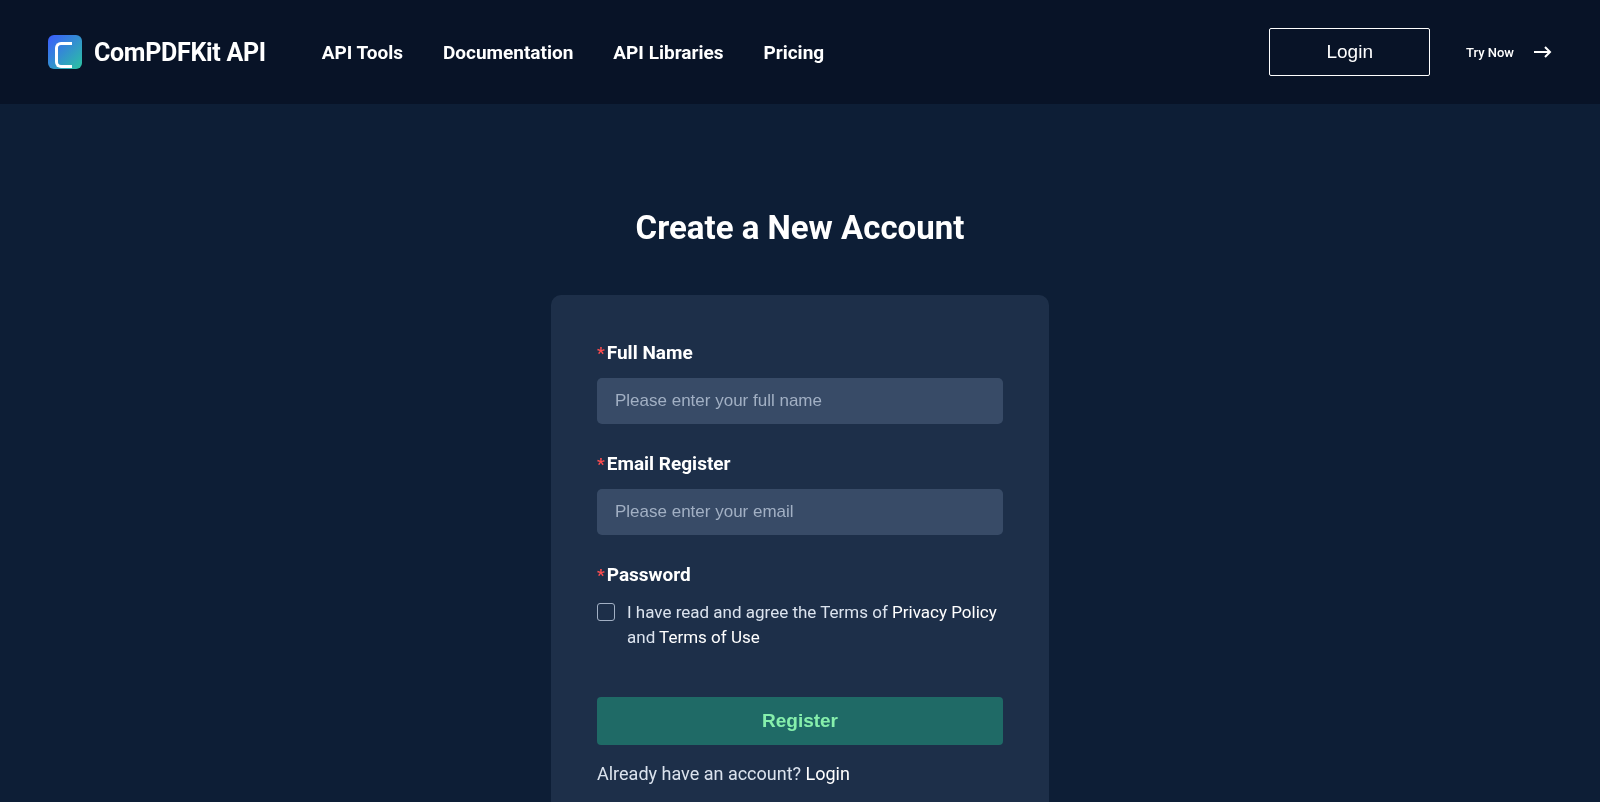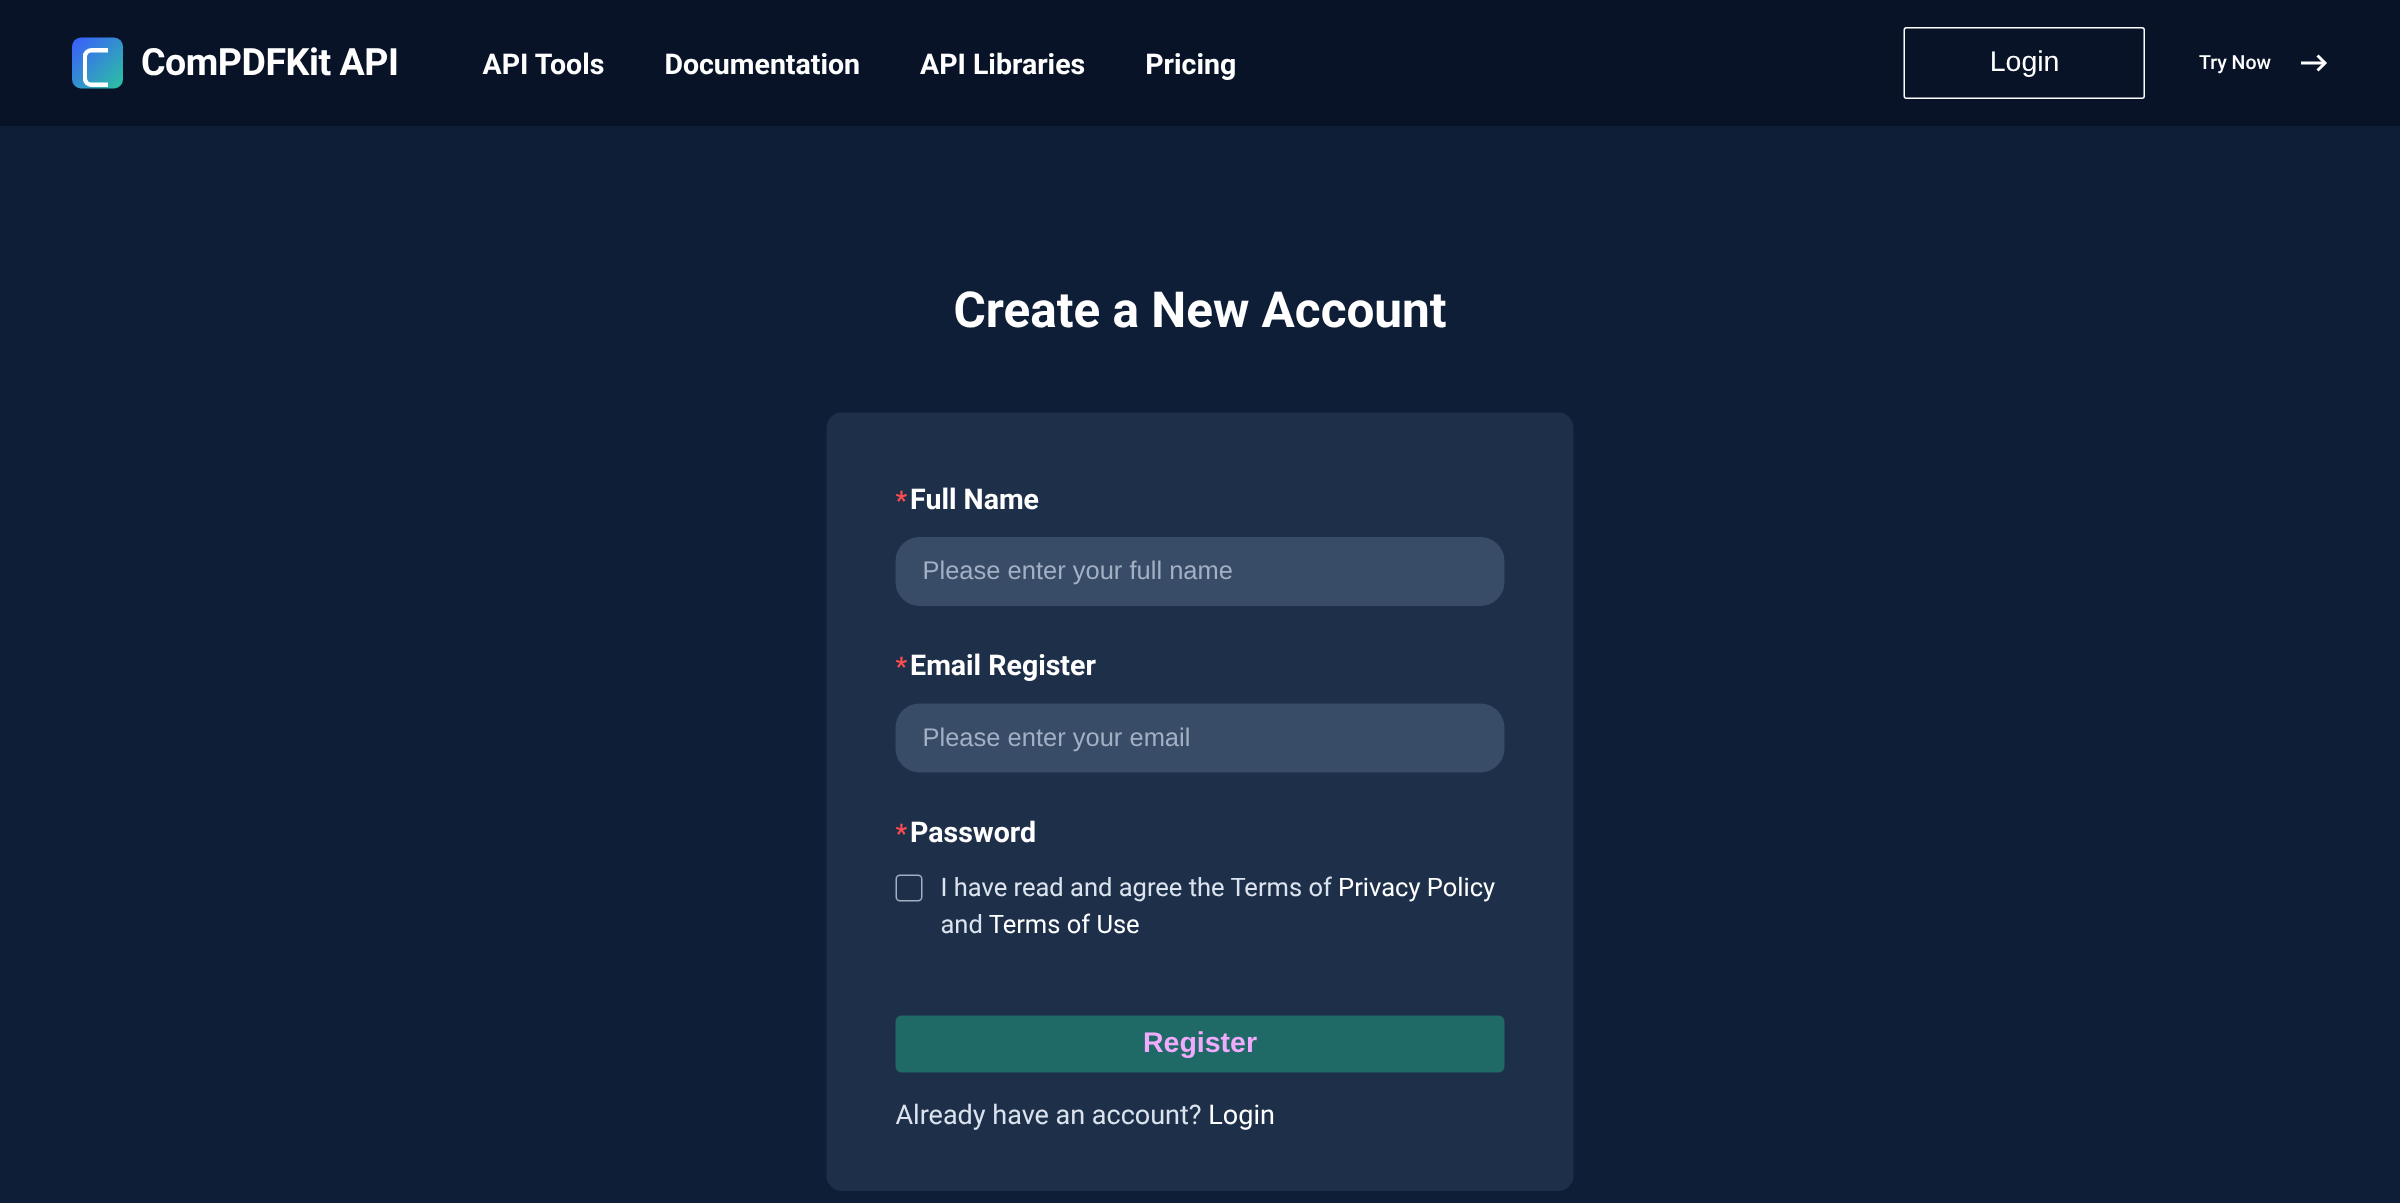--- a/index.html
+++ b/index.html
@@ -11,21 +11,21 @@
   font-family: -apple-system, BlinkMacSystemFont, "Segoe UI", Roboto, "Helvetica Neue", Arial, sans-serif;
   background: #0d1e36;
   color: #ffffff;
   width: 1600px;
   height: 802px;
   overflow: hidden;
 }
 .header {
   display: flex;
   align-items: center;
-  height: 84px;
+  height: 104px;
   padding: 0 48px;
   background: #081327;
 }
 .logo-group {
   display: flex;
   align-items: center;
   gap: 12px;
   margin-right: 56px;
 }
 .logo-icon {
@@ -125,21 +125,21 @@
 .required {
   color: #ff4d4f;
   font-size: 17px;
   margin-right: 2px;
 }
 .text-input {
   width: 100%;
   height: 46px;
   background: rgba(116, 137, 168, 0.32);
   border: none;
-  border-radius: 16px;
+  border-radius: 5px;
   padding: 0 18px;
   font-size: 17px;
   color: #ffffff;
   outline: none;
 }
 .text-input::placeholder {
   color: #a2b0c4;
 }
 .agree-row {
   display: flex;
@@ -159,25 +159,25 @@
   font-size: 17px;
   line-height: 1.45;
   color: #dbe3ee;
 }
 .link {
   color: #ffffff;
   cursor: pointer;
 }
 .register-btn {
   width: 100%;
-  height: 38px;
+  height: 48px;
   background: #1f6a66;
   border: none;
   border-radius: 4px;
-  color: #f0abfc;
+  color: #86efac;
   font-size: 19px;
   font-weight: 600;
   cursor: pointer;
   margin-bottom: 18px;
 }
 .already {
   font-size: 18px;
   color: #dbe3ee;
 }
 </style>

